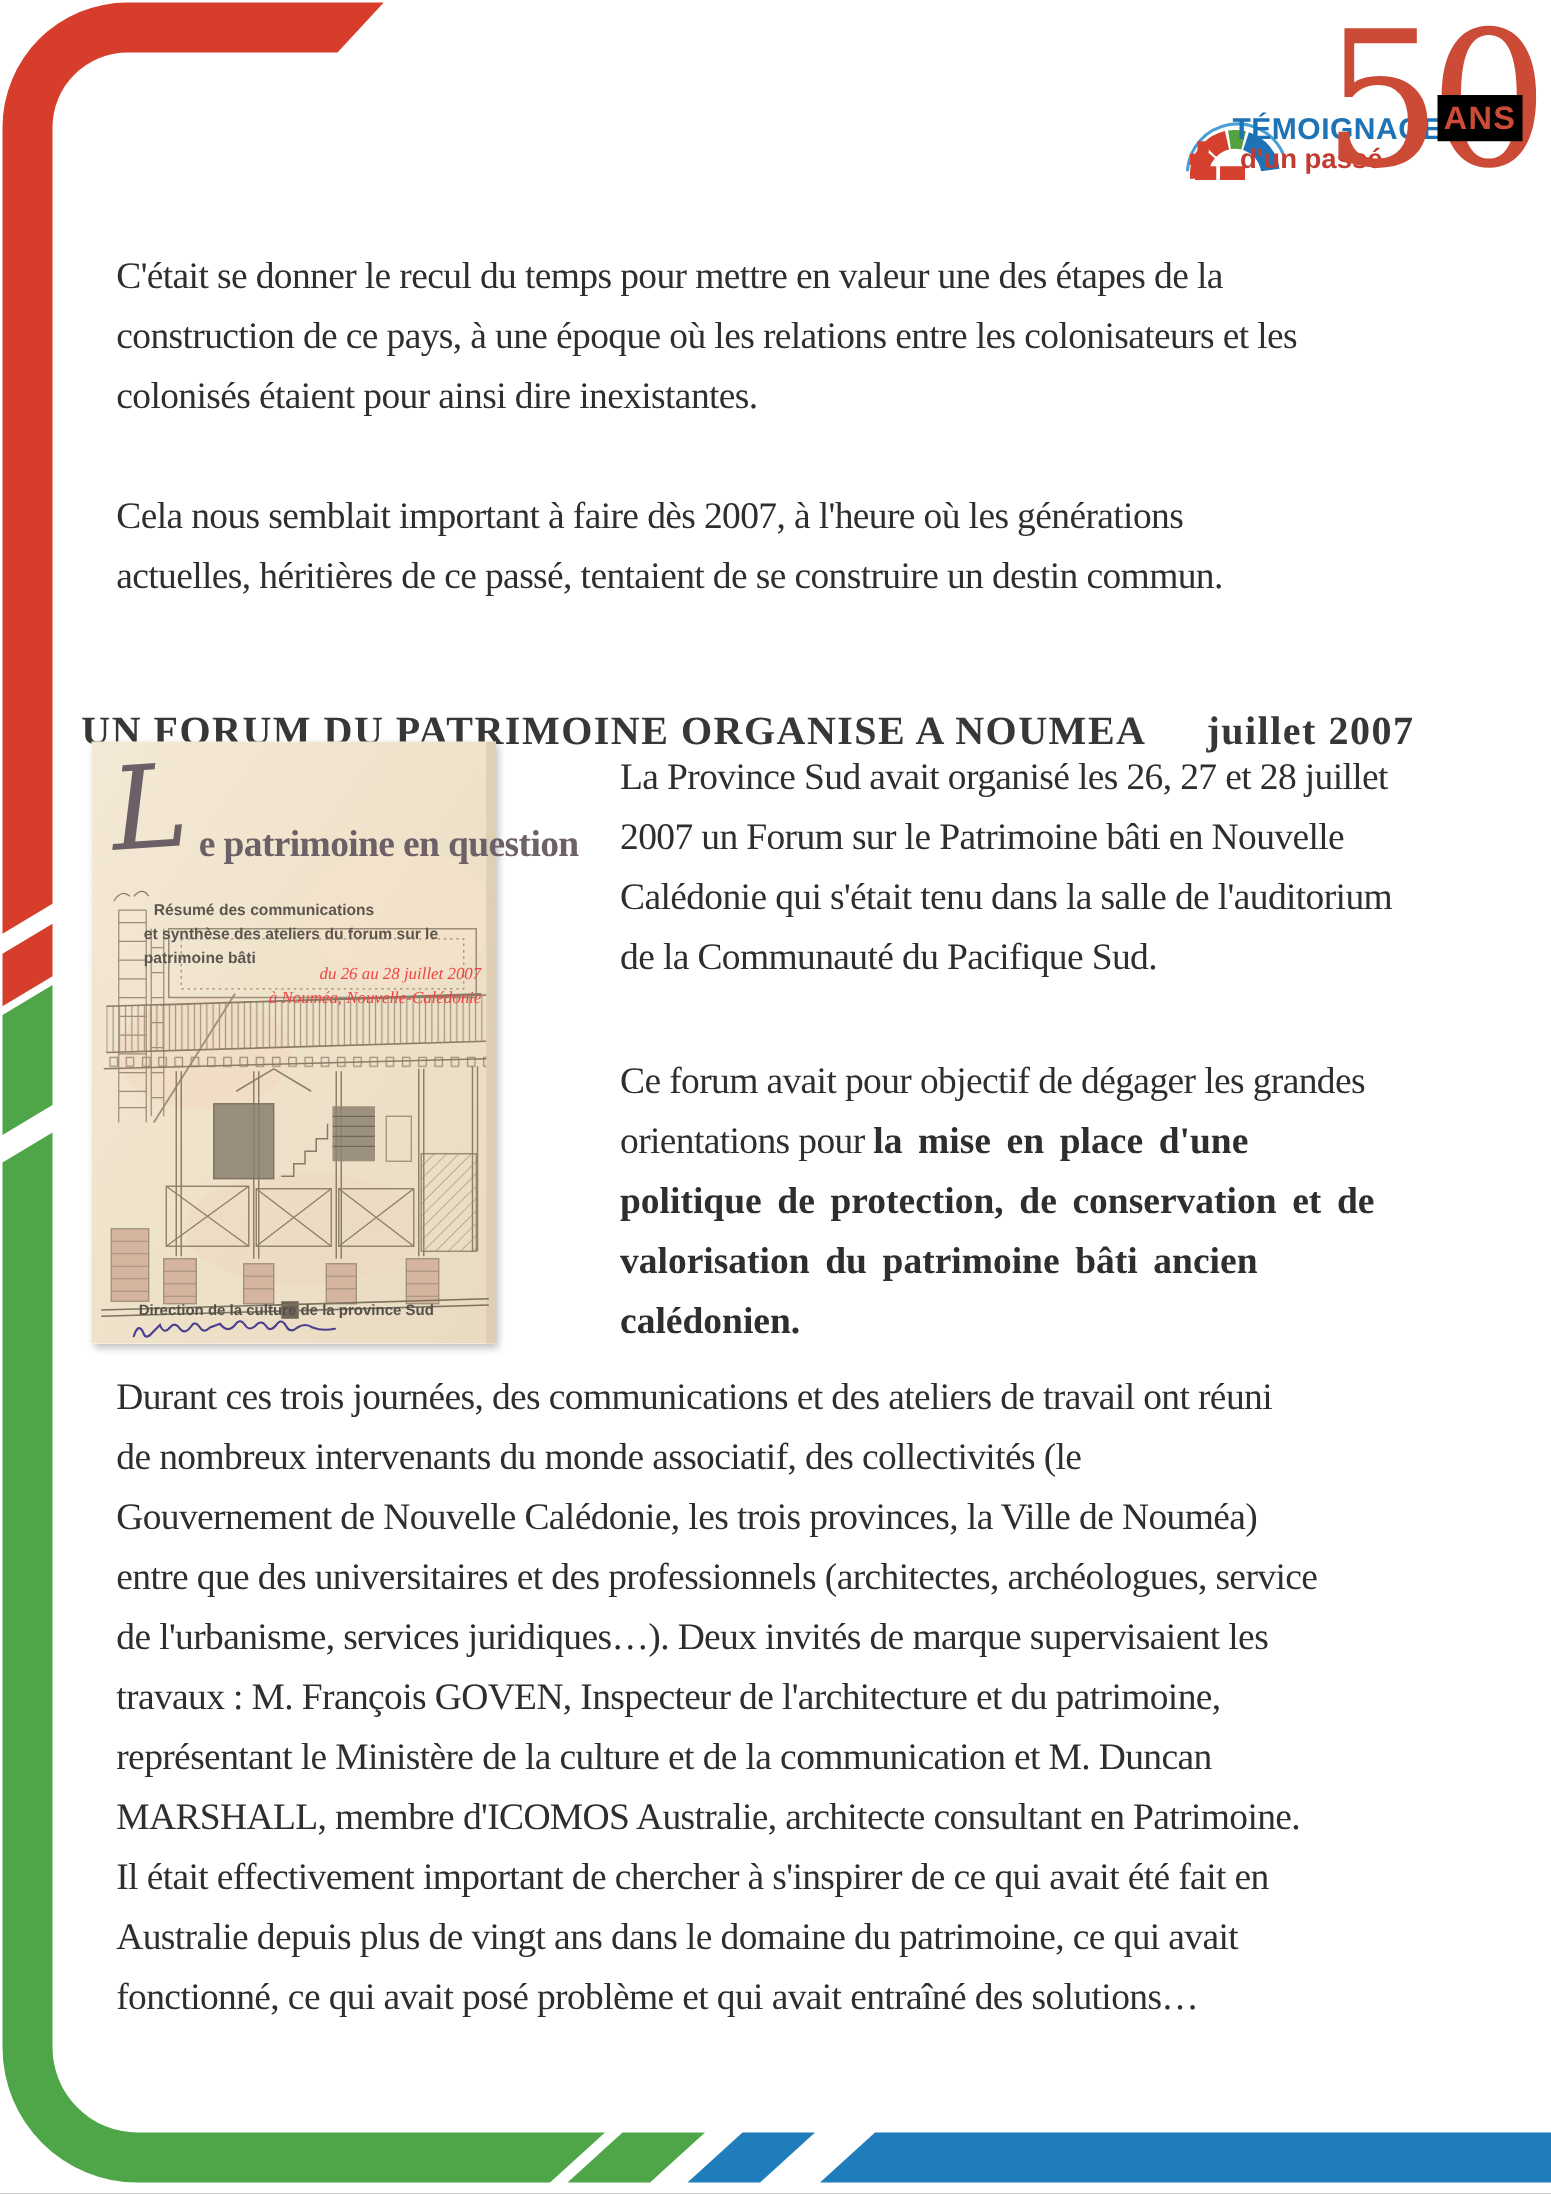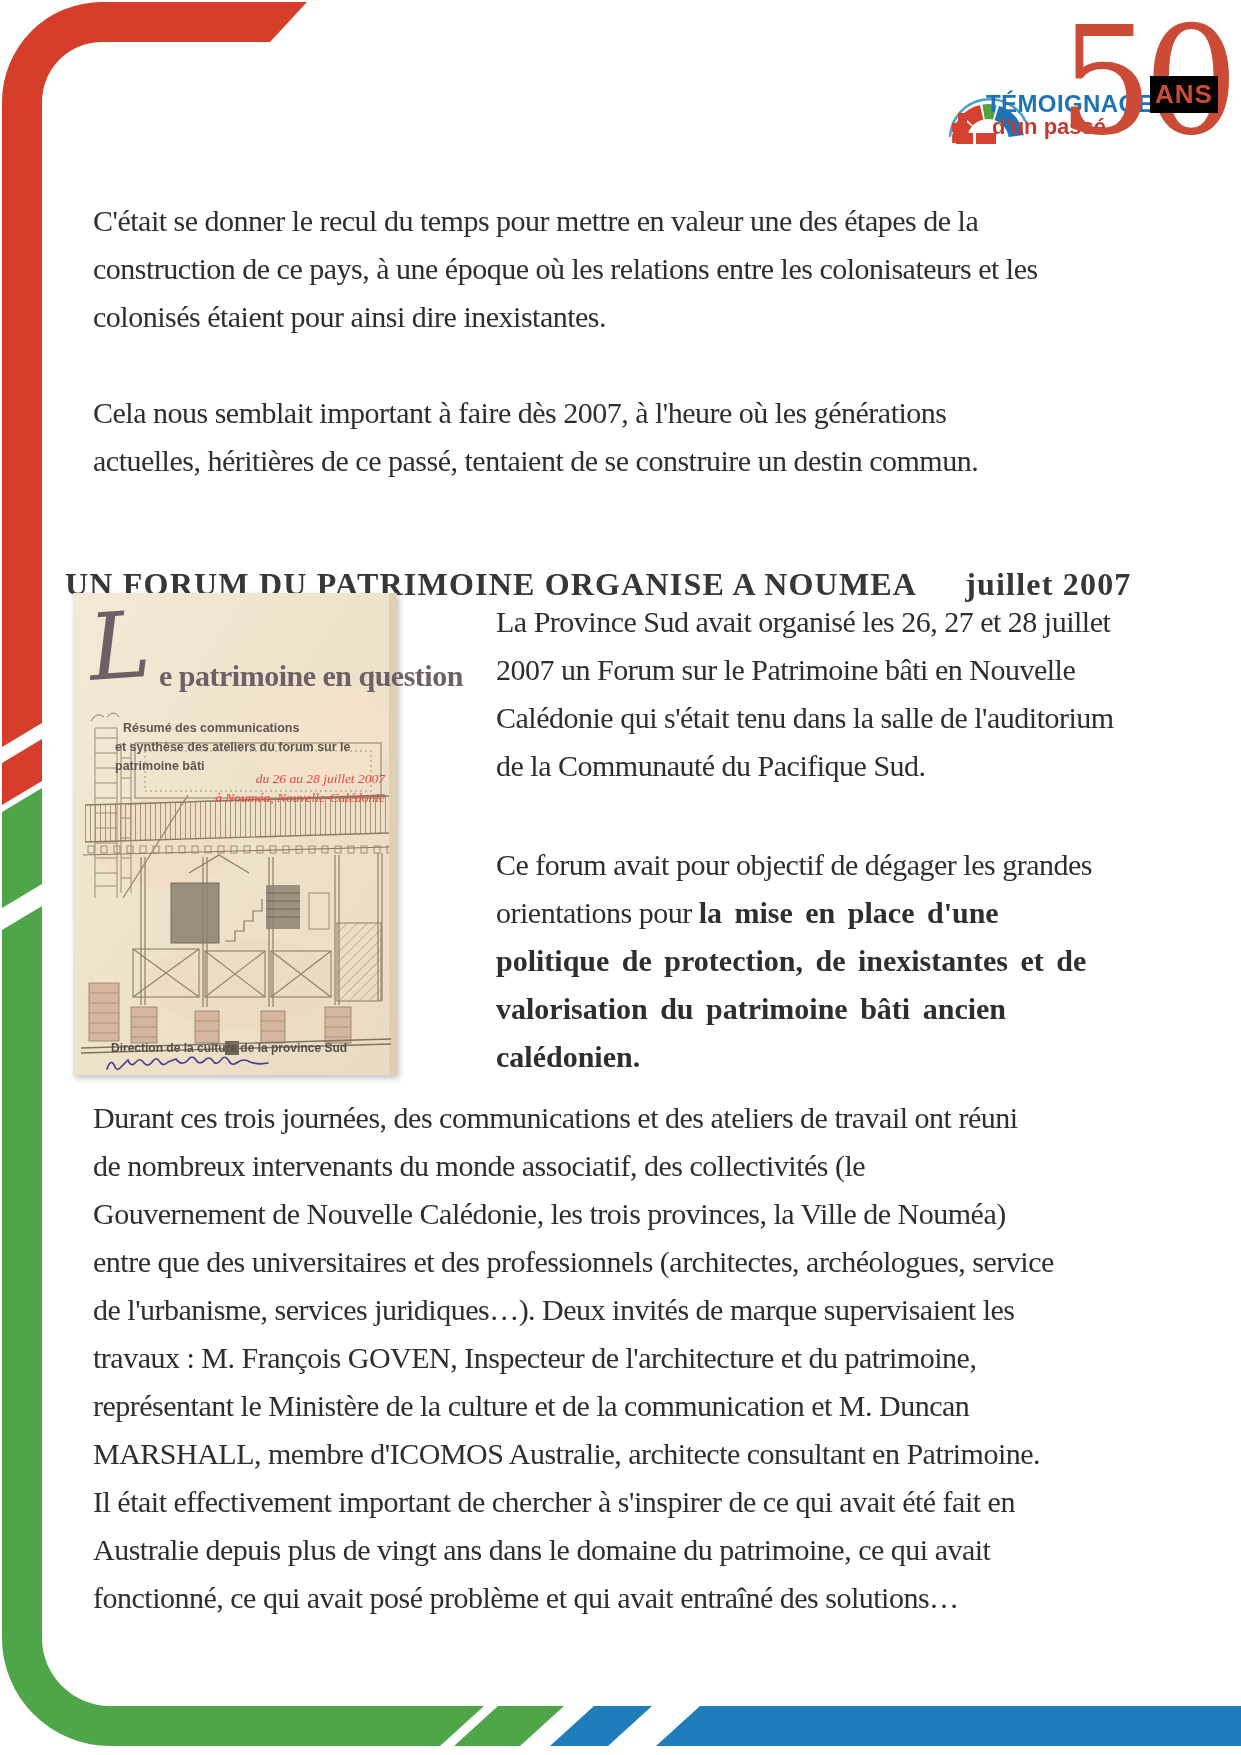--- a/index.html
+++ b/index.html
@@ -201,21 +201,21 @@
 
   <div class="tblock rightA">
       <div class="tline">La Province Sud avait organisé les 26, 27 et 28 juillet</div>
       <div class="tline">2007 un Forum sur le Patrimoine bâti en Nouvelle</div>
       <div class="tline">Calédonie qui s'était tenu dans la salle de l'auditorium</div>
       <div class="tline">de la Communauté du Pacifique Sud.</div>
     </div>
   <div class="tblock rightB">
       <div class="tline"><span>Ce forum avait pour objectif de dégager les grandes</span></div>
       <div class="tline"><span>orientations pour </span><span class="b">la mise en place d'une</span></div>
-      <div class="tline"><span class="b">politique de protection, de inexistantes et de</span></div>
+      <div class="tline"><span class="b">politique de protection, de conservation et de</span></div>
       <div class="tline"><span class="b">valorisation du patrimoine bâti ancien</span></div>
       <div class="tline"><span class="b">calédonien.</span></div>
     </div>
 
   <div class="tblock bottomP">
       <div class="tline">Durant ces trois journées, des communications et des ateliers de travail ont réuni</div>
       <div class="tline">de nombreux intervenants du monde associatif, des collectivités (le</div>
       <div class="tline">Gouvernement de Nouvelle Calédonie, les trois provinces, la Ville de Nouméa)</div>
       <div class="tline">entre que des universitaires et des professionnels (architectes, archéologues, service</div>
       <div class="tline">de l'urbanisme, services juridiques…). Deux invités de marque supervisaient les</div>

